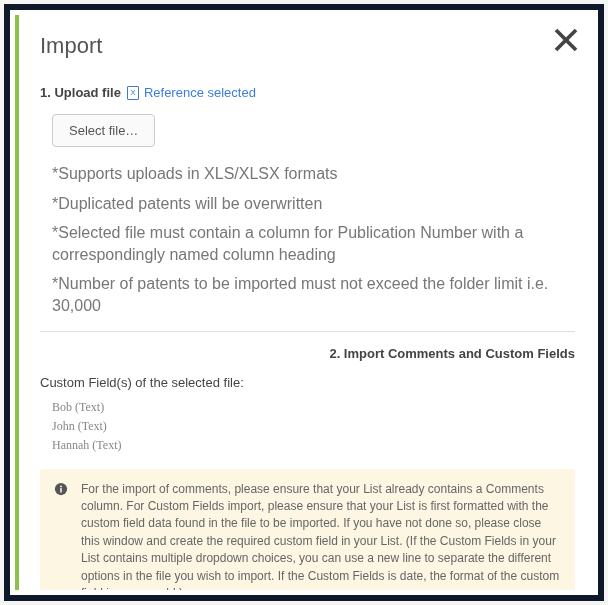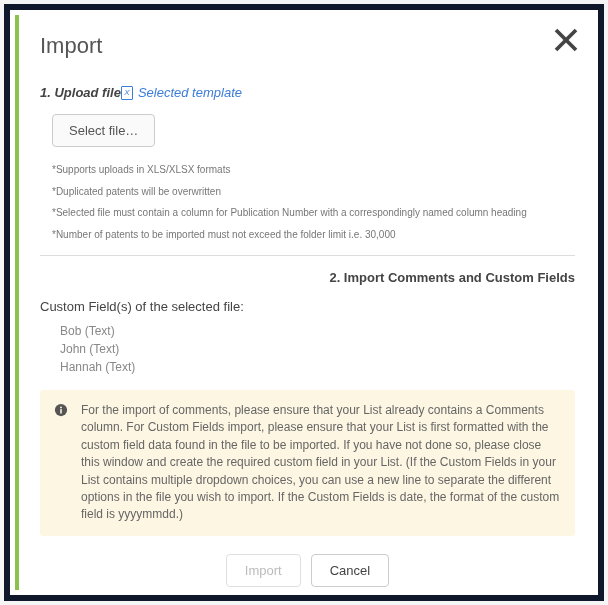--- a/index.html
+++ b/index.html
@@ -47,23 +47,22 @@
     .close-btn svg { width: 100%; height: 100%; }
     .title {
       font-size: 22px;
       color: #555;
       font-weight: 400;
       margin-bottom: 26px;
     }
     .step-line {
       display: flex;
       align-items: center;
-      gap: 0;
+      gap: 6px;
       margin-bottom: 14px;
-      font-style: italic;
     }
     .step-label {
       font-size: 13px;
       font-weight: 700;
       color: #444;
     }
     .ref-link {
       display: flex;
       align-items: center;
       gap: 5px;
@@ -91,21 +90,21 @@
       background: #fafafa;
       border: 1px solid #ccc;
       border-radius: 4px;
       cursor: pointer;
     }
     .notes {
       margin-left: 12px;
       margin-bottom: 14px;
     }
     .notes p {
-      font-size: 10px;
+      font-size: 16px;
       color: #777;
       margin-bottom: 8px;
       line-height: 1.35;
     }
     hr.divider {
       border: none;
       border-top: 1px solid #ddd;
       margin: 8px 0 14px 0;
     }
     .step2-label {
@@ -114,22 +113,23 @@
       color: #444;
       margin-bottom: 14px;
       text-align: right;
     }
     .subhead {
       font-size: 13px;
       color: #444;
       margin-bottom: 10px;
     }
     .fields-list {
-      margin-left: 20px;
+      margin-left: 12px;
       margin-bottom: 16px;
+      font-family: Liberation Serif, serif;
     }
     .fields-list div {
       font-size: 12px;
       color: #888;
       margin-bottom: 4px;
     }
     .info-box {
       background: #fdf6e3;
       border-radius: 3px;
       padding: 12px 14px 12px 14px;
@@ -184,21 +184,21 @@
         <line x1="20" y1="4" x2="4" y2="20" stroke="#444" stroke-width="3"></line>
       </svg>
     </div>
 
     <h1 class="title">Import</h1>
 
     <div class="step-line">
       <span class="step-label">1. Upload file</span>
       <a class="ref-link">
         <span class="ref-icon">X</span>
-        <span>Selected template</span>
+        <span>Reference selected</span>
       </a>
     </div>
 
     <button class="select-file-btn">Select file…</button>
 
     <div class="notes">
       <p>*Supports uploads in XLS/XLSX formats</p>
       <p>*Duplicated patents will be overwritten</p>
       <p>*Selected file must contain a column for Publication Number with a correspondingly named column heading</p>
       <p>*Number of patents to be imported must not exceed the folder limit i.e. 30,000</p>

